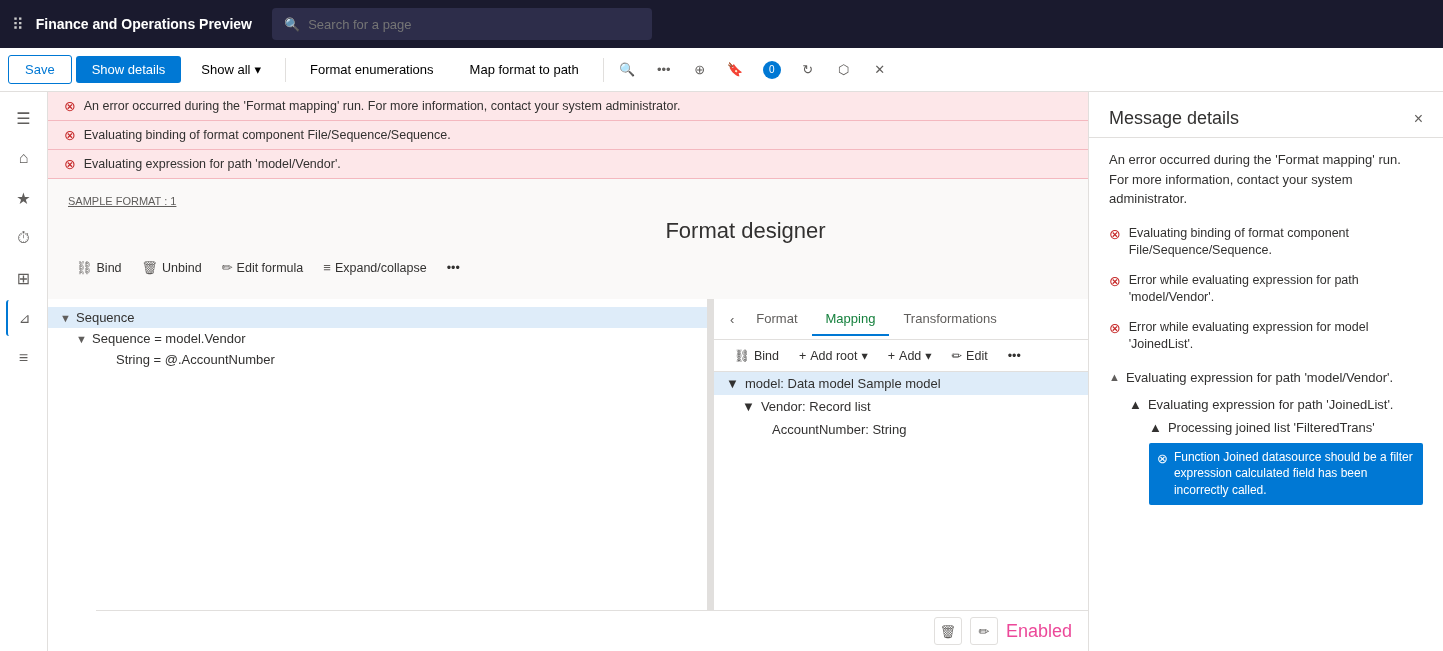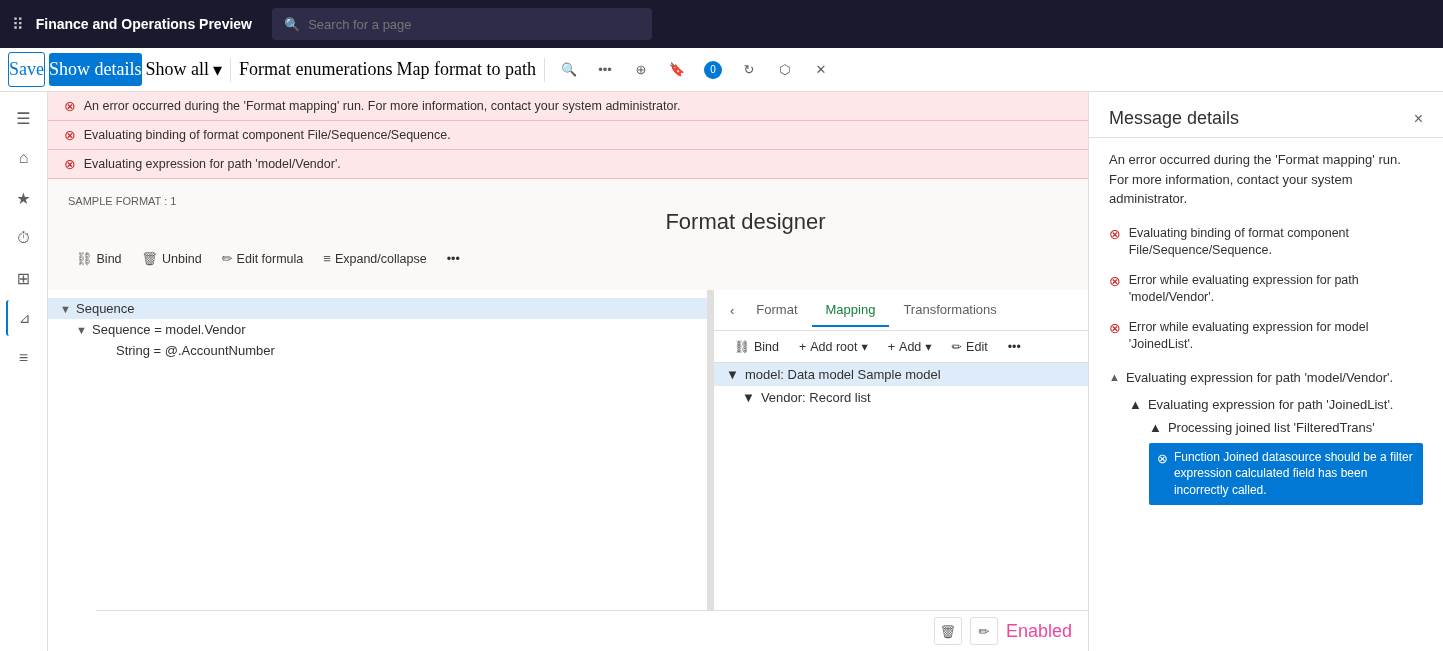--- a/index.html
+++ b/index.html
@@ -34,22 +34,22 @@
       width: 14px; height: 14px; font-size: 9px; display: flex; align-items: center; justify-content: center;
     }
 
     
     .toolbar {
       display: flex; align-items: center;
       background: #fff; border-bottom: 1px solid #e1dfdd; height: 44px; padding: 0 8px; gap: 4px;
     }
     .toolbar-btn {
       display: flex; align-items: center; gap: 4px;
-      padding: 6px 0; border-radius: 3px; cursor: pointer;
-      font-size: 18px; border: none; background: transparent; white-space: nowrap; font-family: Liberation Serif, serif;
+      padding: 6px 16px; border-radius: 3px; cursor: pointer;
+      font-size: 13px; border: none; background: transparent; white-space: nowrap;
     }
     .toolbar-btn.active { background: #0078d4; color: #fff; }
     .toolbar-btn.save { border: 1px solid #0078d4; color: #0078d4; }
     .toolbar-separator { width: 1px; height: 24px; background: #e1dfdd; margin: 0 4px; }
     .toolbar-icon-btn {
       width: 32px; height: 32px; display: flex; align-items: center; justify-content: center;
       border-radius: 3px; cursor: pointer; color: #605e5c; border: none; background: transparent;
     }
 
     
@@ -77,21 +77,21 @@
     }
     .error-banner:last-child { border-bottom: none; }
     .error-icon { color: #c62828; font-size: 14px; flex-shrink: 0; }
     .error-text { flex: 1; }
     .error-link { color: #0078d4; cursor: pointer; text-decoration: none; white-space: nowrap; }
     .error-controls { display: flex; align-items: center; gap: 8px; margin-left: auto; color: #605e5c; font-size: 12px; }
     .close-icon-sm { cursor: pointer; color: #605e5c; margin-left: 8px; }
 
     
     .designer-area { padding: 16px 20px 8px; }
-    .designer-subtitle { font-size: 11px; color: #605e5c; margin-bottom: 2px; }
+    .designer-subtitle { font-size: 11px; color: #605e5c; margin-bottom: 11px; text-decoration: underline; }
     .designer-title { font-size: 22px; font-weight: 400; color: #323130; margin-bottom: 12px; text-align: center; }
 
     
     .designer-toolbar {
       display: flex; align-items: center; gap: 4px; margin-bottom: 12px;
     }
     .dtb-btn {
       display: flex; align-items: center; gap: 4px; padding: 4px 8px;
       border-radius: 3px; cursor: pointer; font-size: 12.5px; color: #323130;
       border: none; background: transparent;
@@ -345,20 +345,24 @@
 
         <div>
           <div class="model-tree-item selected">
             <span style="margin-right:6px;">▼</span>
             <span>model: Data model Sample model</span>
           </div>
           <div class="model-tree-item" style="padding-left:28px;">
             <span style="margin-right:6px;">▼</span>
             <span>Vendor: Record list</span>
           </div>
+          <div class="model-tree-item" style="padding-left:52px;">
+            <span style="margin-right:6px;"></span>
+            <span>AccountNumber: String</span>
+          </div>
         </div>
       </div>
     </div>
 
     <div style="position:absolute; bottom:0; left:48px; right:355px; display:flex; align-items:center; justify-content:flex-end; padding:6px 16px; gap:8px; border-top:1px solid #e1dfdd; background:#fff;">
       <div class="footer-icon-btn">🗑</div>
       <div class="footer-icon-btn">✏</div>
       <span class="footer-status">Enabled</span>
     </div>
   </div>

